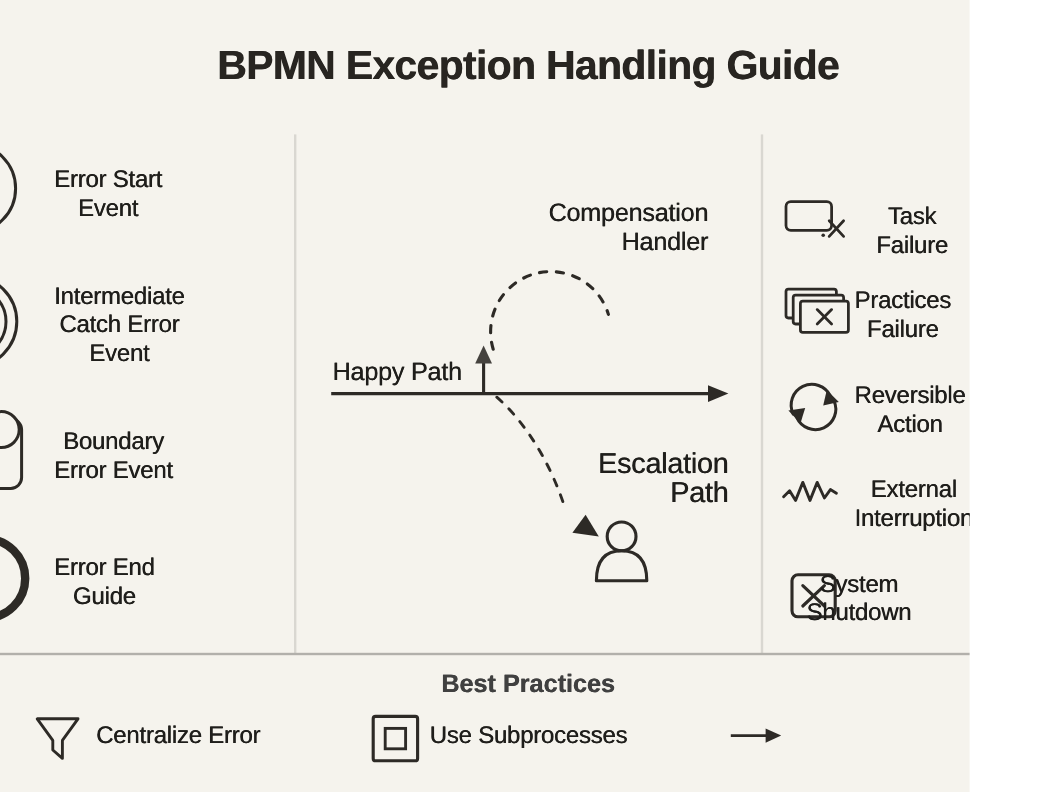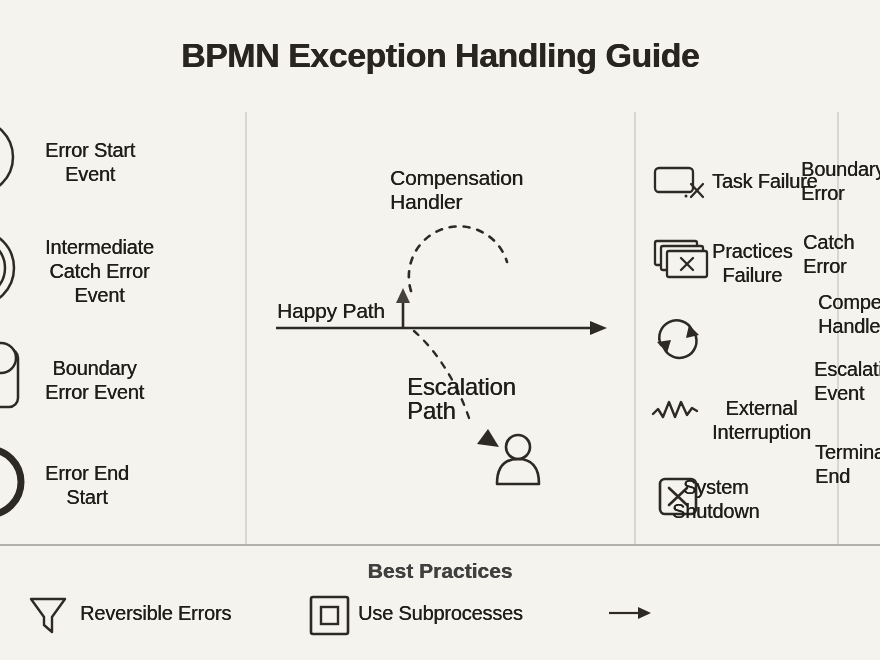--- a/index.html
+++ b/index.html
@@ -1,18 +1,18 @@
 <!DOCTYPE html>
 <html><head>
 <meta charset="utf-8">
 <style>
   html,body{margin:0;padding:0;}
   #canvas{
     position:relative;
-    width:880px;height:660px;
+    width:808px;height:660px;
     background:#f5f3ed;
     overflow:hidden;
     font-family:"Liberation Sans",sans-serif;
     color:#201f1c;
   }
   .abs{position:absolute;}
   #title{
     top:36px;left:0;width:880px;
     text-align:center;
     font-size:34px;font-weight:700;
@@ -21,21 +21,21 @@
     text-shadow:0.5px 0 currentColor;
   }
   .label{
     font-size:20px;line-height:24px;
     white-space:pre-line;
     color:#1f1e1b;
     letter-spacing:-0.2px;
     text-shadow:0.35px 0 currentColor;
     text-align:center;
   }
-  .centered{text-align:left;}
+  .centered{text-align:right;}
   .vdiv{width:2px;background:#d9d7d1;top:112px;height:433px;}
   .hdiv{left:0;top:544px;width:880px;height:2px;background:#b2b0ab;}
   #diagram-layer{left:0;top:0;pointer-events:none;}
   #bp-title{
     top:559px;left:0;width:880px;text-align:center;
     font-size:21px;font-weight:700;color:#404040;
     text-shadow:0.4px 0 currentColor;
   }
   svg .stroke{stroke:#2d2a26;fill:none;}
   svg .fillink{fill:#2d2a26;stroke:none;}
@@ -131,44 +131,46 @@
   </svg>
 
   <div class="abs label" style="left:45px;top:138px">Error Start
 Event</div>
   <div class="abs label" style="left:45px;top:235px">Intermediate
 Catch Error
 Event</div>
   <div class="abs label" style="left:45px;top:356px">Boundary
 Error Event</div>
   <div class="abs label" style="left:45px;top:461px">Error End
-Start</div>
+Guide</div>
 
   <div class="abs label centered" style="left:390px;top:166px;width:200px;font-size:21px">Compensation
 Handler</div>
   <div class="abs label" style="left:277px;top:299px;font-size:21px">Happy Path</div>
   <div class="abs label centered" style="left:407px;top:375px;width:200px;font-size:24px">Escalation
 Path</div>
 
   <div class="abs label" style="left:712px;top:169px">Task Failure</div>
   <div class="abs label" style="left:712px;top:239px">Practices
 Failure</div>
+  <div class="abs label" style="left:712px;top:318px">Reversible
+Action</div>
   <div class="abs label" style="left:712px;top:396px">External
 Interruption</div>
   <div class="abs label" style="left:672px;top:475px">System
 Shutdown</div>
 
   <div class="abs label centered" style="left:801px;top:157px;width:170px">Boundary
 Error</div>
   <div class="abs label centered" style="left:803px;top:230px;width:170px">Catch
 Error</div>
   <div class="abs label centered" style="left:818px;top:290px;width:170px">Compensation
 Handler</div>
   <div class="abs label centered" style="left:814px;top:357px;width:170px">Escalation
 Event</div>
   <div class="abs label centered" style="left:815px;top:440px;width:170px">Terminate
 End</div>
 
   <div id="bp-title" class="abs">Best Practices</div>
-  <div class="abs label" style="left:80px;top:601px">Reversible Errors</div>
+  <div class="abs label" style="left:80px;top:601px">Centralize Error</div>
   <div class="abs label" style="left:358px;top:601px">Use Subprocesses</div>
 
 </div>
 
 </body></html>

